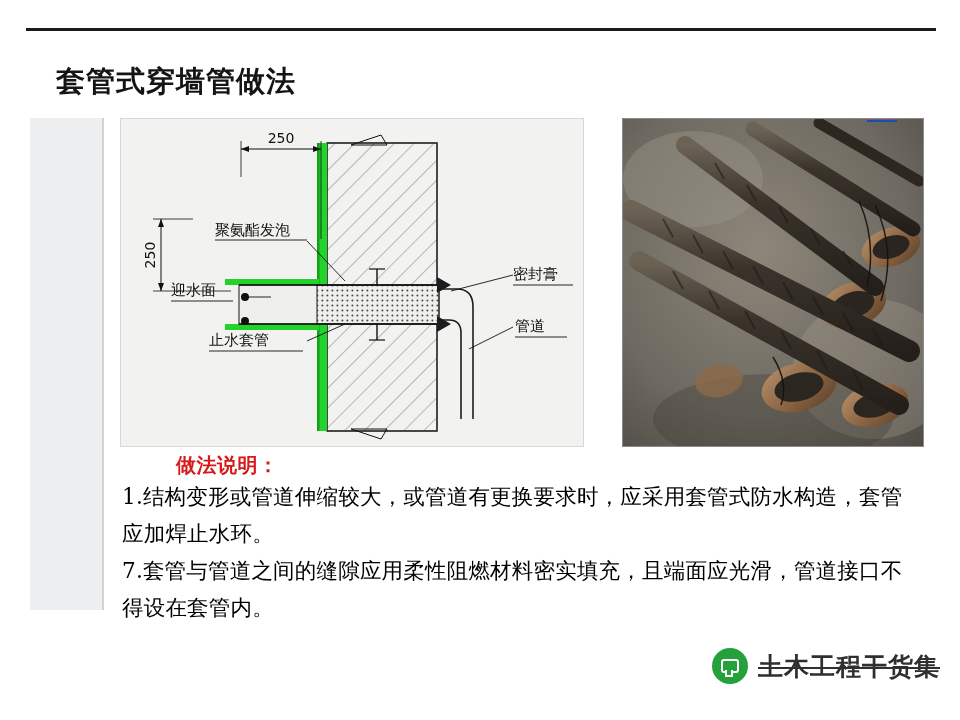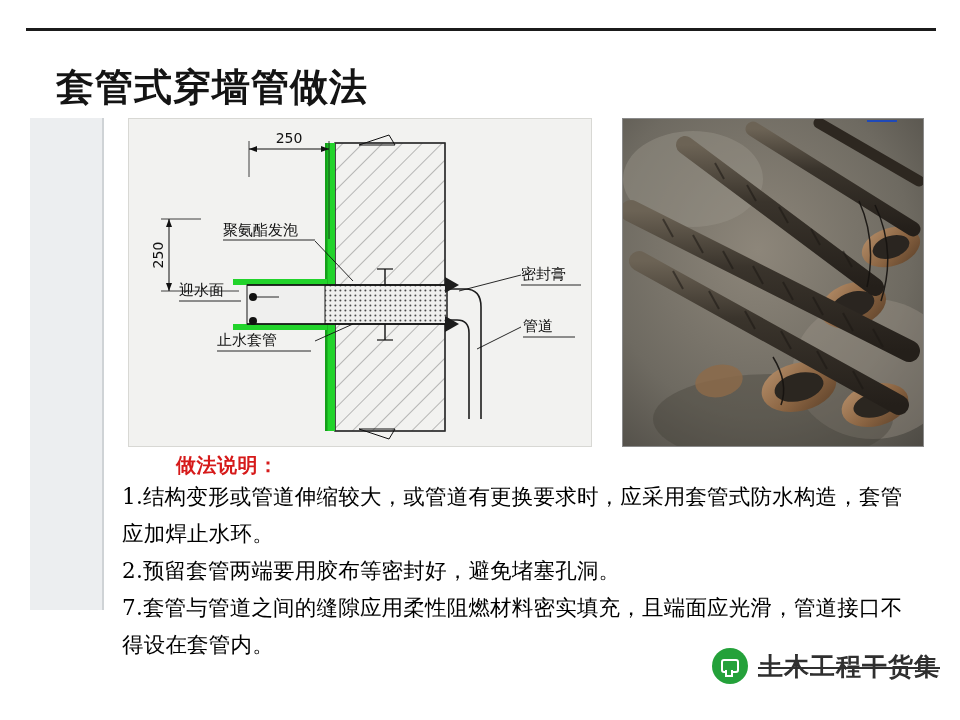--- a/index.html
+++ b/index.html
@@ -28,21 +28,21 @@
     width: 910px;
     height: 3px;
     background: #1b1b1b;
   }
   
   .slide-title {
     position: absolute;
     left: 56px;
     top: 62px;
     font-family: "DejaVu Serif", "Liberation Serif", serif;
-    font-size: 38px;
+    font-size: 29px;
     font-weight: 700;
     color: #141414;
     letter-spacing: 1px;
     white-space: nowrap;
   }
   
   .side-bar {
     position: absolute;
     left: 30px;
     top: 118px;
@@ -59,21 +59,21 @@
     text-align: center;
     font-family: "DejaVu Serif", "Liberation Serif", serif;
     font-size: 46px;
     font-weight: 700;
     line-height: 58px;
     color: #000;
   }
   
   .figure-left {
     position: absolute;
-    left: 128px;
+    left: 120px;
     top: 118px;
     width: 462px;
     height: 327px;
     background: #a3a3a3;
     border: 1px solid #d8d8d4;
     overflow: hidden;
   }
   .figure-left svg { display: block; }
   
   .figure-right {
@@ -336,21 +336,20 @@
         <path d="M150 238 q16 26 8 48"></path>
       </g>
 
       <path d="M244 2 L274 2" stroke="#1f49b8" stroke-width="2"></path>
     </svg>
   </div>
 
   <div class="caption-head">做法说明：</div>
   <div class="caption-body">
     <p>1.结构变形或管道伸缩较大，或管道有更换要求时，应采用套管式防水构造，套管应加焊止水环。</p>
-    <p>2.预留套管两端要用胶布等密封好，避免堵塞孔洞。</p>
     <p>7.套管与管道之间的缝隙应用柔性阻燃材料密实填充，且端面应光滑，管道接口不得设在套管内。</p>
   </div>
 
   <div class="footer">
     <div class="footer-logo"></div>
     <div class="footer-text">土木工程干货集</div>
   </div>
 
 </div>
 

